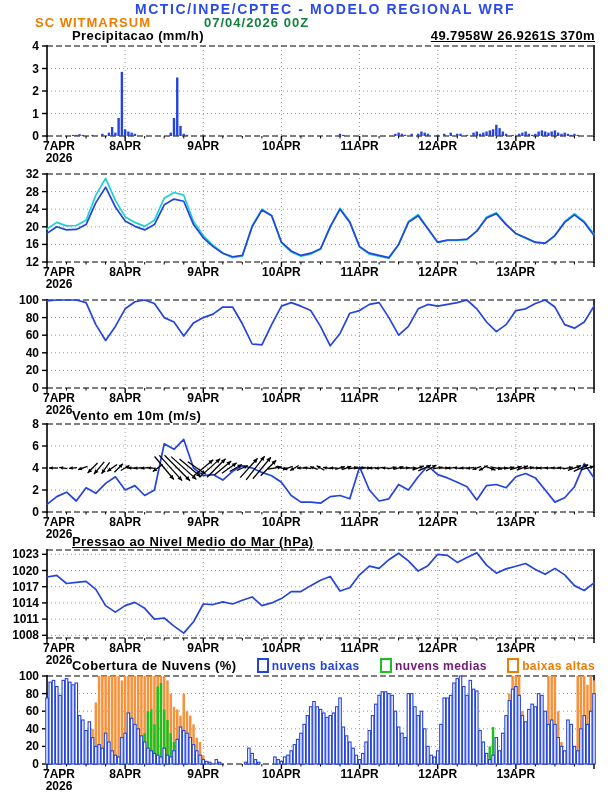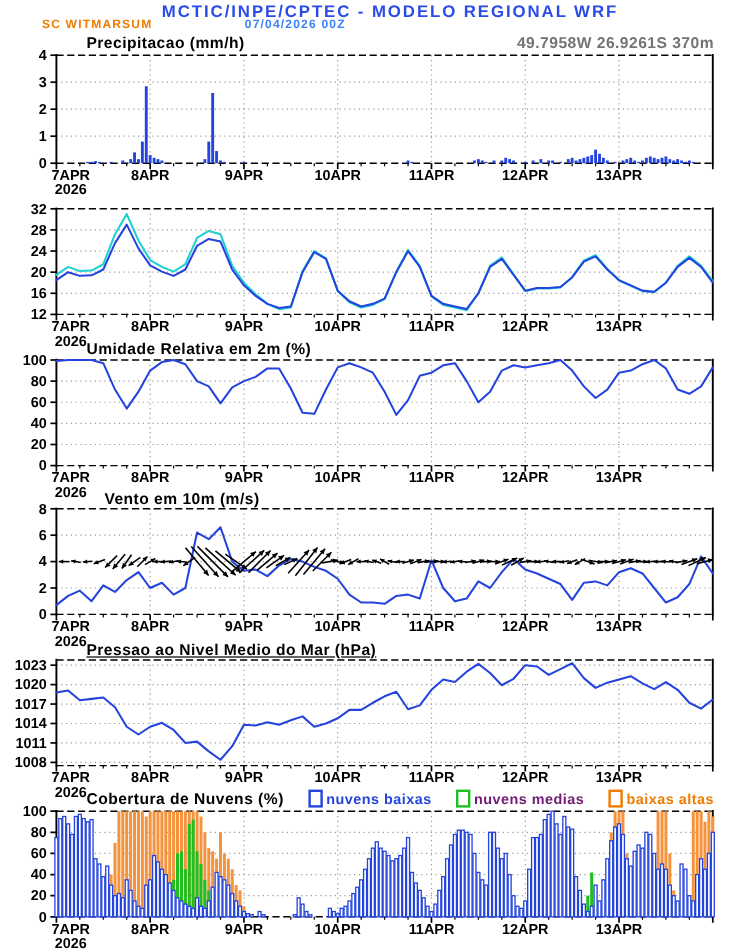--- a/index.html
+++ b/index.html
@@ -1,48 +1,45 @@
 <!DOCTYPE html>
 <html><head>
 <meta charset="utf-8">
 <style>
   html,body{margin:0;padding:0;background:#fff;}
   .page{position:relative;width:612px;height:792px;background:#fff;overflow:hidden;
         font-family:"Liberation Sans",sans-serif;}
   .h-title{position:absolute;top:1px;left:0;width:612px;text-align:center;
            font-size:14px;font-weight:bold;letter-spacing:1.6px;margin-left:19px;}
   .h-sub{position:absolute;top:15px;left:0;width:612px;height:14px;
-         font-size:10px;font-weight:bold;letter-spacing:1px;}
+         font-size:13px;font-weight:bold;letter-spacing:1px;}
   .h-station{position:absolute;left:35px;top:0;}
   .h-run{position:absolute;left:204px;top:0;}
   .trow{position:absolute;left:72px;right:17px;display:flex;
         justify-content:space-between;align-items:flex-end;
         font-size:13px;font-weight:bold;letter-spacing:.4px;color:#000;height:15px;}
-  .t1{top:28px;} .t2{top:156px;} .t3{top:283px;} .t4{top:408px;margin-left:15px;} .t5{top:534px;text-decoration:underline;} .t6{top:658px;}
+  .t1{top:28px;} .t2{top:156px;} .t3{top:283px;} .t4{top:408px;} .t5{top:534px;text-decoration:underline;} .t6{top:658px;}
   .legend-item{display:flex;align-items:center;gap:3px;font-size:12px;font-weight:bold;}
   .swatch{display:inline-block;width:8px;height:11px;background:#fff;border:2px solid;}
   #chart-svg{position:absolute;left:0;top:0;}
 </style>
 </head>
 <body>
 
 <div class="page">
 
   <div class="h-title" style="color: rgb(43, 75, 232);">MCTIC/INPE/CPTEC - MODELO REGIONAL WRF</div>
   <div class="h-sub">
     <span class="h-station" style="color: rgb(238, 124, 0);">SC WITMARSUM</span>
-    <span class="h-run" style="color: #3b82f6;">07/04/2026 00Z</span>
+    <span class="h-run" style="color: #15803d;">07/04/2026 00Z</span>
   </div>
 
   <div class="trow t1">
     <span>Precipitacao (mm/h)</span>
-    <span id="loc-label" style="color: #737373;">49.7958W 26.9261S 370m</span>
-  </div>
-  <div class="trow t3">
-    <span>Umidade Relativa em 2m (%)</span>
+    <span id="loc-label" style="color: #000000; text-decoration: underline;">49.7958W 26.9261S 370m</span>
   </div>
   <div class="trow t4">
     <span>Vento em 10m (m/s)</span>
   </div>
   <div class="trow t5">
     <span>Pressao ao Nivel Medio do Mar (hPa)</span>
   </div>
   <div class="trow t6">
     <span>Cobertura de Nuvens (%)</span>
     <span class="legend-item">

